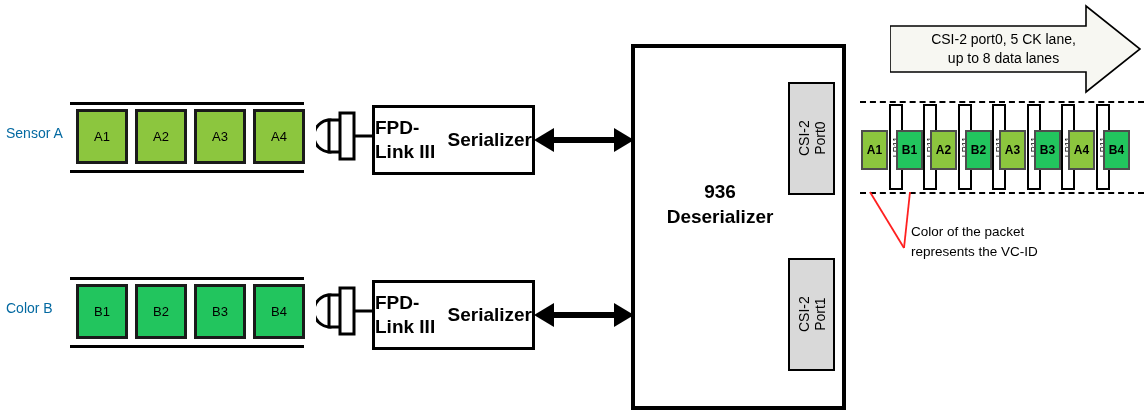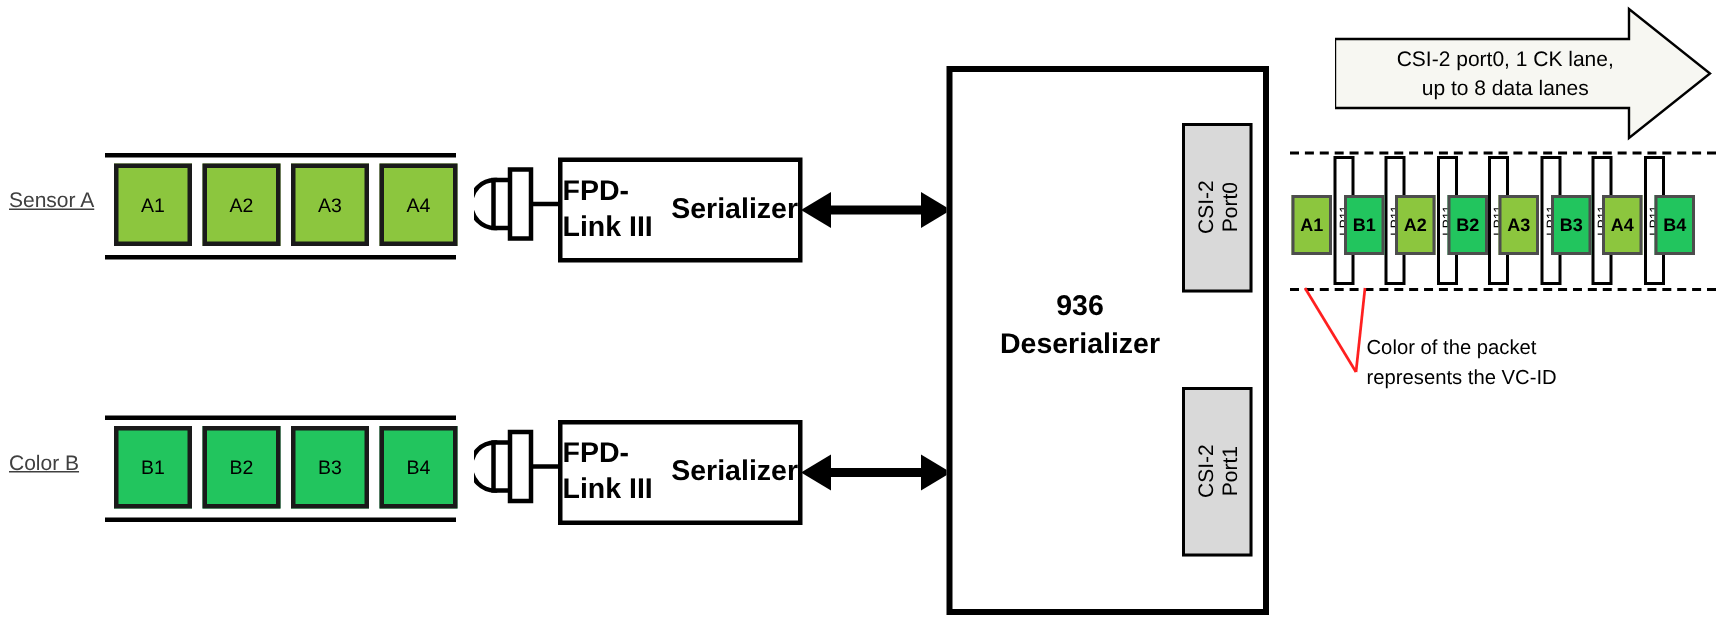--- a/index.html
+++ b/index.html
@@ -16,23 +16,22 @@
     width: 1144px;
     height: 414px;
     background: #ffffff;
     overflow: hidden;
   }
   .abs { position: absolute; }
 
   
   .sensor-label {
     font-size: 14px;
-    color: #404040;
-    white-space: nowrap;
-    text-decoration: underline;
+    color: #0369a1;
+    white-space: nowrap;
   }
   .rail {
     background: #000000;
     height: 3px;
   }
   .pkt-sq {
     box-sizing: border-box;
     border: 3px solid #1a1a1a;
     display: flex;
     align-items: center;
@@ -208,21 +207,21 @@
   <div class="abs" style="left:534px; top:298px;">
     <svg width="100" height="34" viewBox="0 0 100 34">
       <polygon points="0,17 20,5 20,29" fill="#000"></polygon>
       <polygon points="100,17 80,5 80,29" fill="#000"></polygon>
       <rect x="18" y="14" width="64" height="6" fill="#000"></rect>
     </svg>
   </div>
 
   <div class="abs deser-box" style="left:631px; top:44px; width:215px; height:366px;"></div>
 
-  <div class="abs deser-title" style="left:631px; top:193px; width:178px;">
+  <div class="abs deser-title" style="left:631px; top:180px; width:178px;">
     <div>936</div>
     <div>Deserializer</div>
   </div>
 
   <div class="abs csi-port" style="left:788px; top:82px; width:47px; height:113px;">
     <div class="csi-port-inner">
       <span>CSI-2</span><br>
       <span>Port0</span>
     </div>
   </div>
@@ -232,21 +231,21 @@
       <span>CSI-2</span><br>
       <span>Port1</span>
     </div>
   </div>
 
   <div class="abs" style="left:890px; top:4px; width:254px; height:90px;">
     <svg width="254" height="90" viewBox="0 0 254 90">
       <polygon points="0,22 196,22 196,2 250,45 196,88 196,68 0,68" fill="#F7F7F2" stroke="#000000" stroke-width="1.6"></polygon>
     </svg>
     <div class="banner-text" style="top:26px; left:6px;">
-      <div>CSI-2 port0, 1 CK lane,</div>
+      <div>CSI-2 port0, 5 CK lane,</div>
       <div>up to 8 data lanes</div>
     </div>
   </div>
 
   <div class="abs dash-line" style="left:860px; top:101px; width:284px;"></div>
   <div class="abs dash-line" style="left:860px; top:192px; width:284px;"></div>
 
   <div class="abs lp11" style="left:889px; top:104px; width:14px; height:86px;">
       <span>LP11</span>
     </div>

